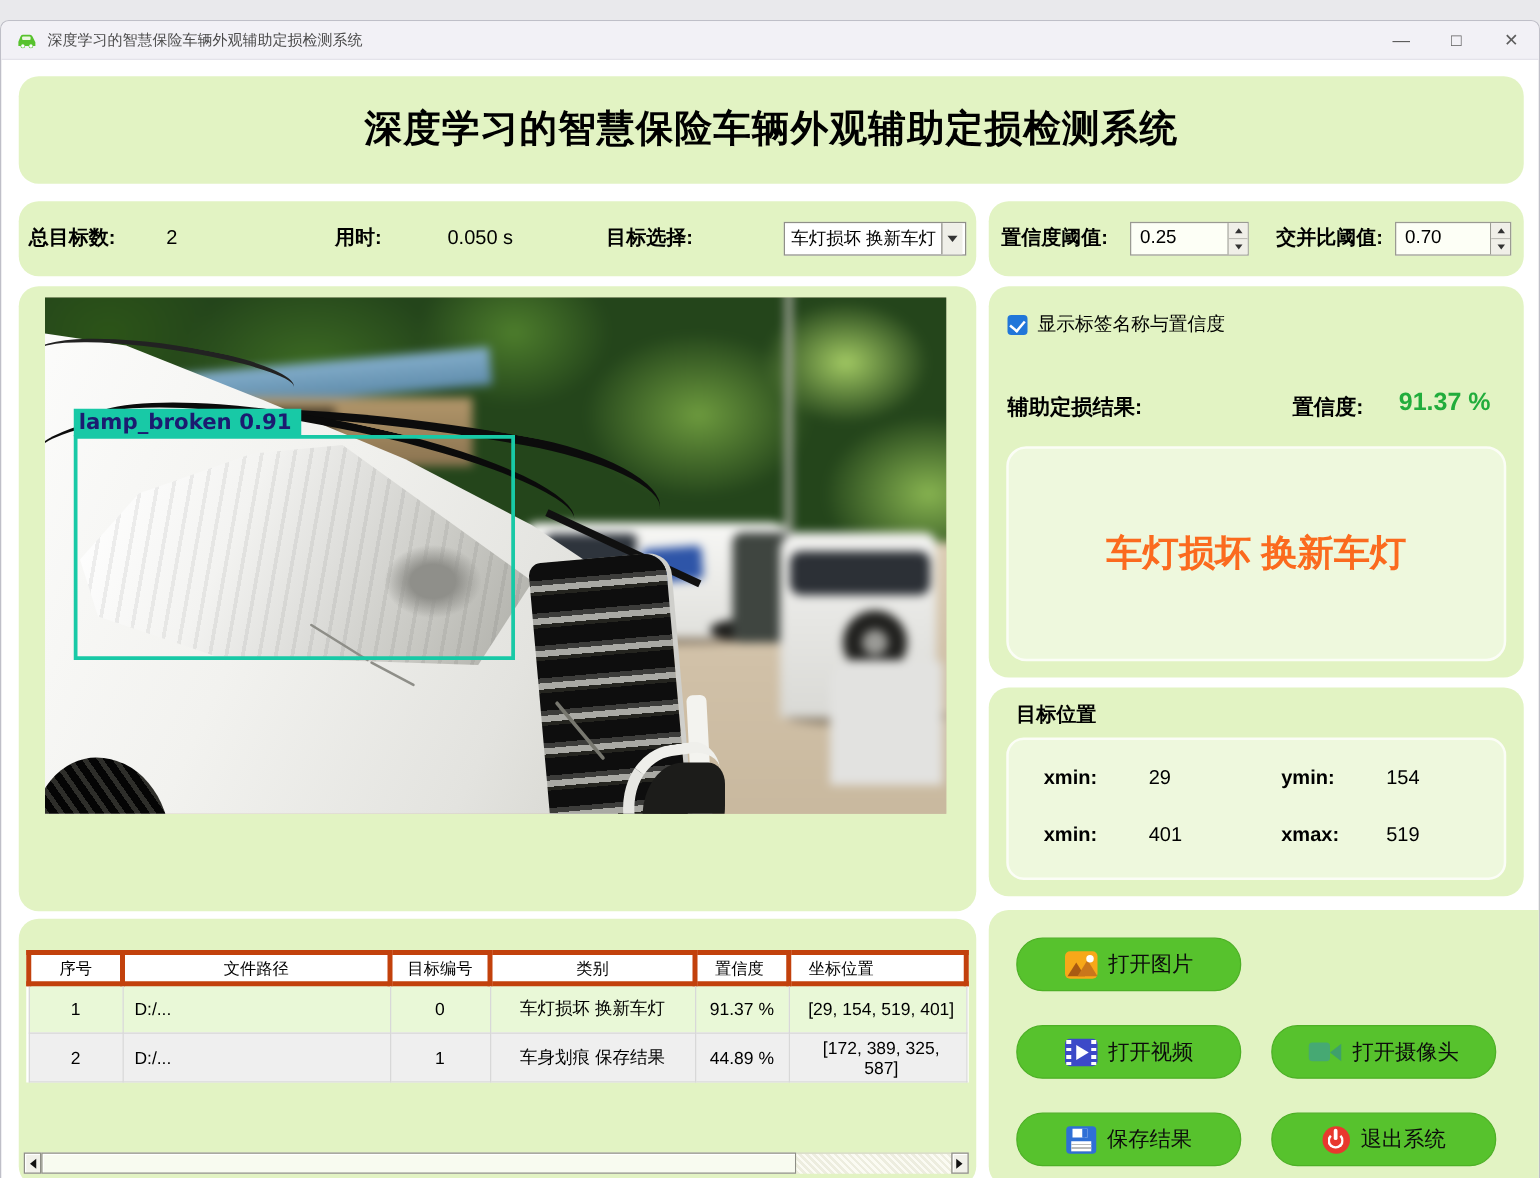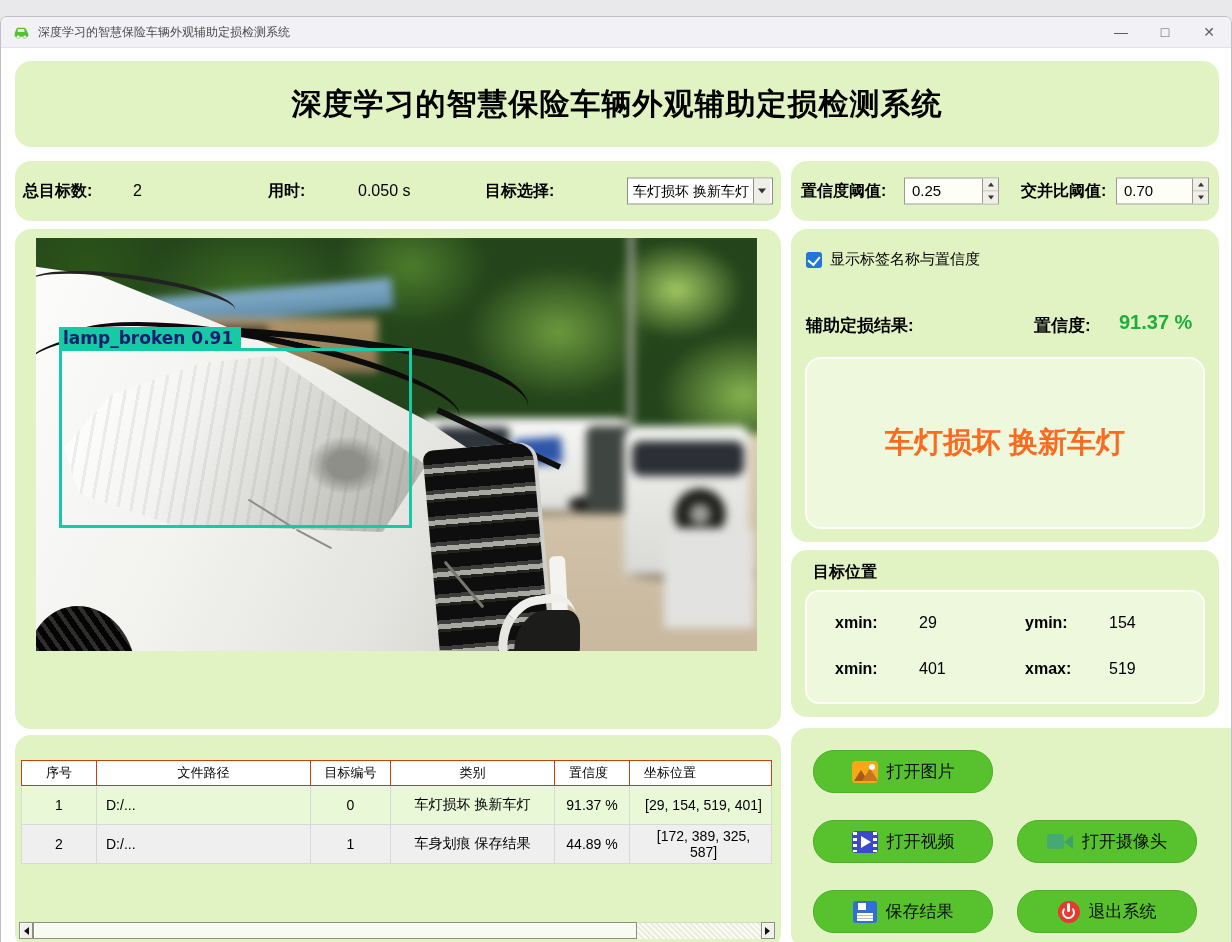--- a/index.html
+++ b/index.html
@@ -165,21 +165,21 @@
   .ico-save .label{ bottom:2px; left:4px; right:4px; height:8px; background:#fff;
      background-image:repeating-linear-gradient(to bottom,transparent 0 2px,#bbb 2px 3px);}
   .ico-power{ width:22px; height:22px; background:#e8392e; border-radius:50%;}
   .ico-power .ring{ left:4px; top:5px; width:13px; height:13px; border:2.5px solid #fff; border-radius:50%; border-top-color:transparent;}
   .ico-power .bar{ left:50%; top:2px; width:3px; height:9px; margin-left:-1.5px; background:#fff; border-radius:2px;}
 
   
   #tablePanel{ left:14px; top:718px; width:766px; height:214px; }
   .dtable{ position:absolute; left:6px; top:25px; width:750px; border-collapse:collapse; background:#fff;
     font-size:14px; color:#000; table-layout:fixed;}
-  .dtable th{ font-weight:400; font-size:13px; height:25px; background:#fff; border:1px solid #c2410c; }
+  .dtable th{ font-weight:400; font-size:13px; height:25px; background:#fff; border:4px solid #c2410c; }
   .dtable td{ height:39px; border:1px solid #d8d8d8; text-align:center; }
   .dtable tr.r1 td{ background:#e9f8d7; }
   .dtable tr.r2 td{ background:#efefef; }
   .c0{width:75px;} .c1{width:214px;} .c2{width:80px;} .c3{width:164px;} .c4{width:75px;} .c5{width:142px;}
   .cell-left{ text-align:left !important; padding-left:9px; }
   .cell-right{ text-align:left; padding-right:8px;padding-left:14px; }
 
   .hscroll{ position:absolute; left:4px; top:187px; width:756px; height:17px; display:flex; }
   .sb-btn{ width:14px; height:17px; background:#f1f1ea; border:1px solid #8e8e86;
     box-shadow:inset 1px 1px 0 #fff; display:flex; align-items:center; justify-content:center; flex:none;}

